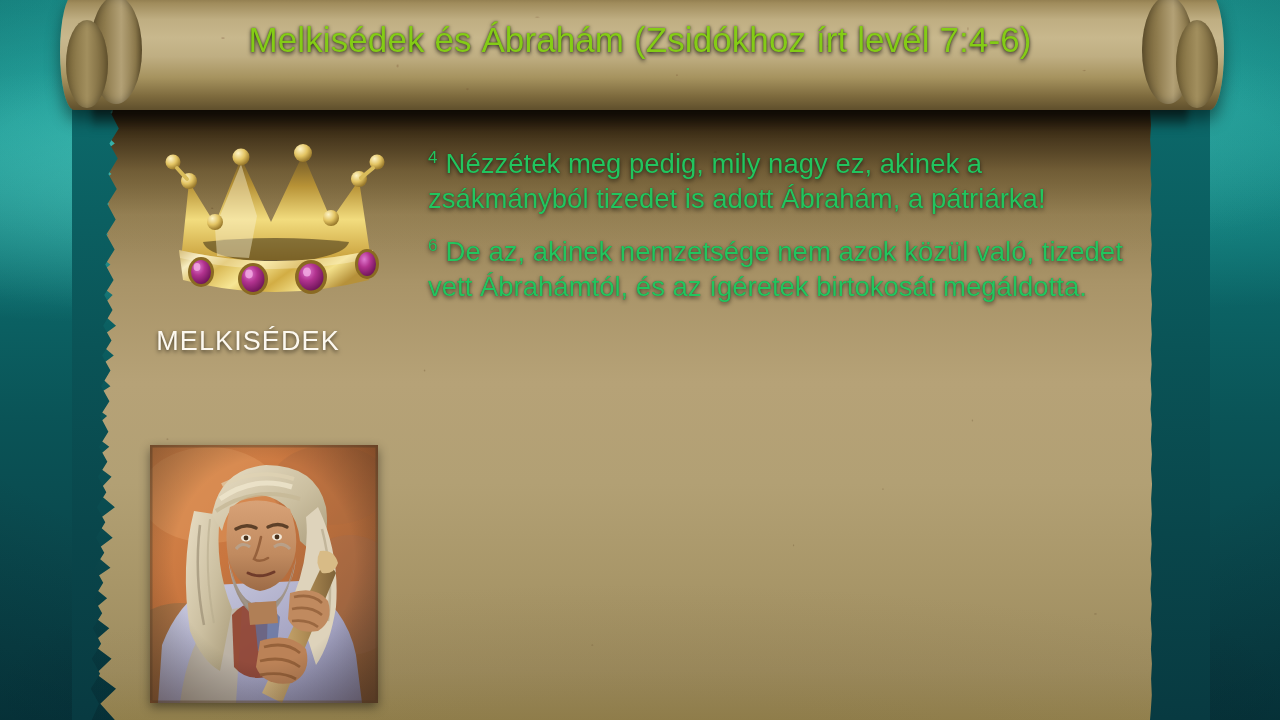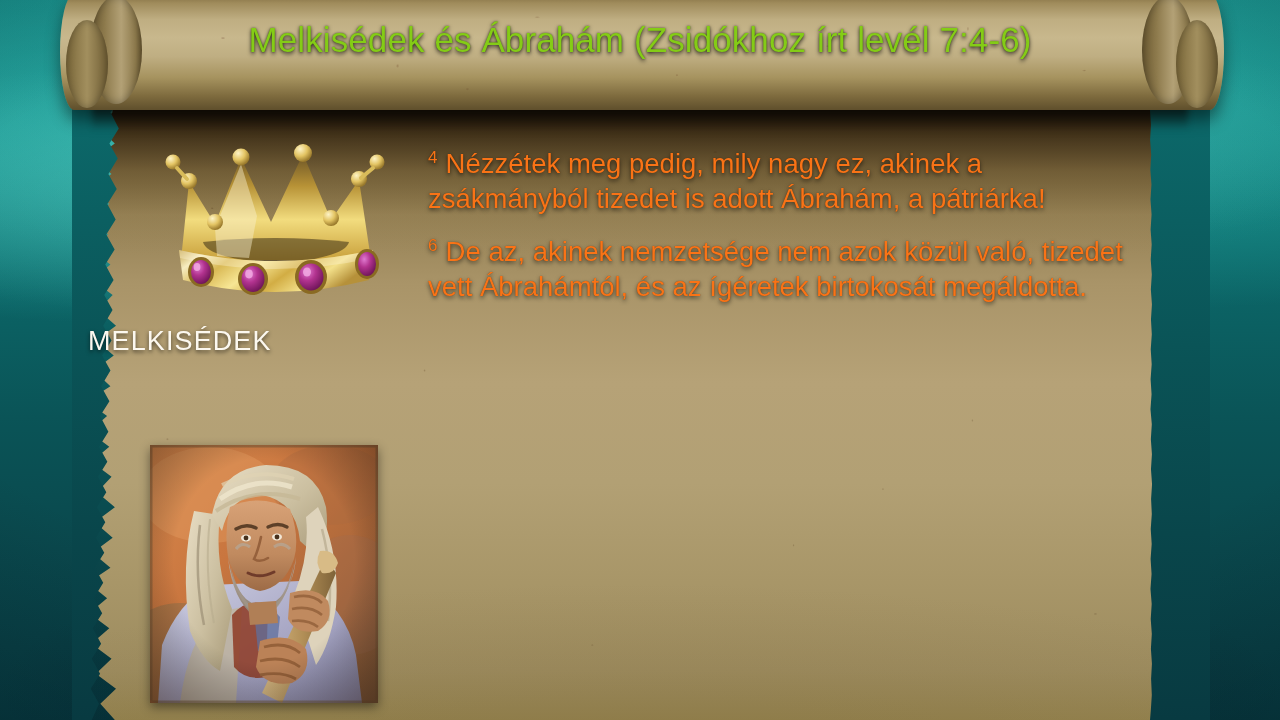--- a/index.html
+++ b/index.html
@@ -150,34 +150,34 @@
 
   
   .title{
     position:absolute;left:0;top:20px;width:1280px;text-align:center;
     font-size:35px;font-weight:400;letter-spacing:.1px;color:#84cc16;
     text-shadow:0 2px 4px rgba(0,0,0,.75), 0 0 2px rgba(0,0,0,.5);
     font-family:"Liberation Sans","DejaVu Sans",sans-serif;
   }
   .crown-wrap{position:absolute;left:145px;top:138px;width:260px;height:170px;}
   .caption{
-    position:absolute;left:88px;top:325px;width:320px;
+    position:absolute;left:88px;top:325px;width:320px;text-align:center;
     color:#fcf8ef;font-size:27px;line-height:1.22;letter-spacing:1.1px;
     text-shadow:0 2px 4px rgba(0,0,0,.62);
   }
   .portrait{
     position:absolute;left:150px;top:445px;width:228px;height:258px;
     box-shadow:0 4px 10px rgba(0,0,0,.45);
     overflow:hidden;
   }
 
   
   .verses{
     position:absolute;left:428px;top:146px;width:712px;
-    color:#f97316;font-size:27.5px;line-height:1.285;
+    color:#22c55e;font-size:27.5px;line-height:1.285;
     text-shadow:0 2px 4px rgba(0,0,0,.62), 0 0 1px rgba(0,0,0,.4);
   }
   .verse{margin:0 0 17px 0;}
   .verse:last-child{margin-bottom:12px;}
   .vnum{font-size:17px;vertical-align:super;line-height:0;letter-spacing:.5px;}
 </style>
 </head>
 <body>
 
 <div id="stage">

